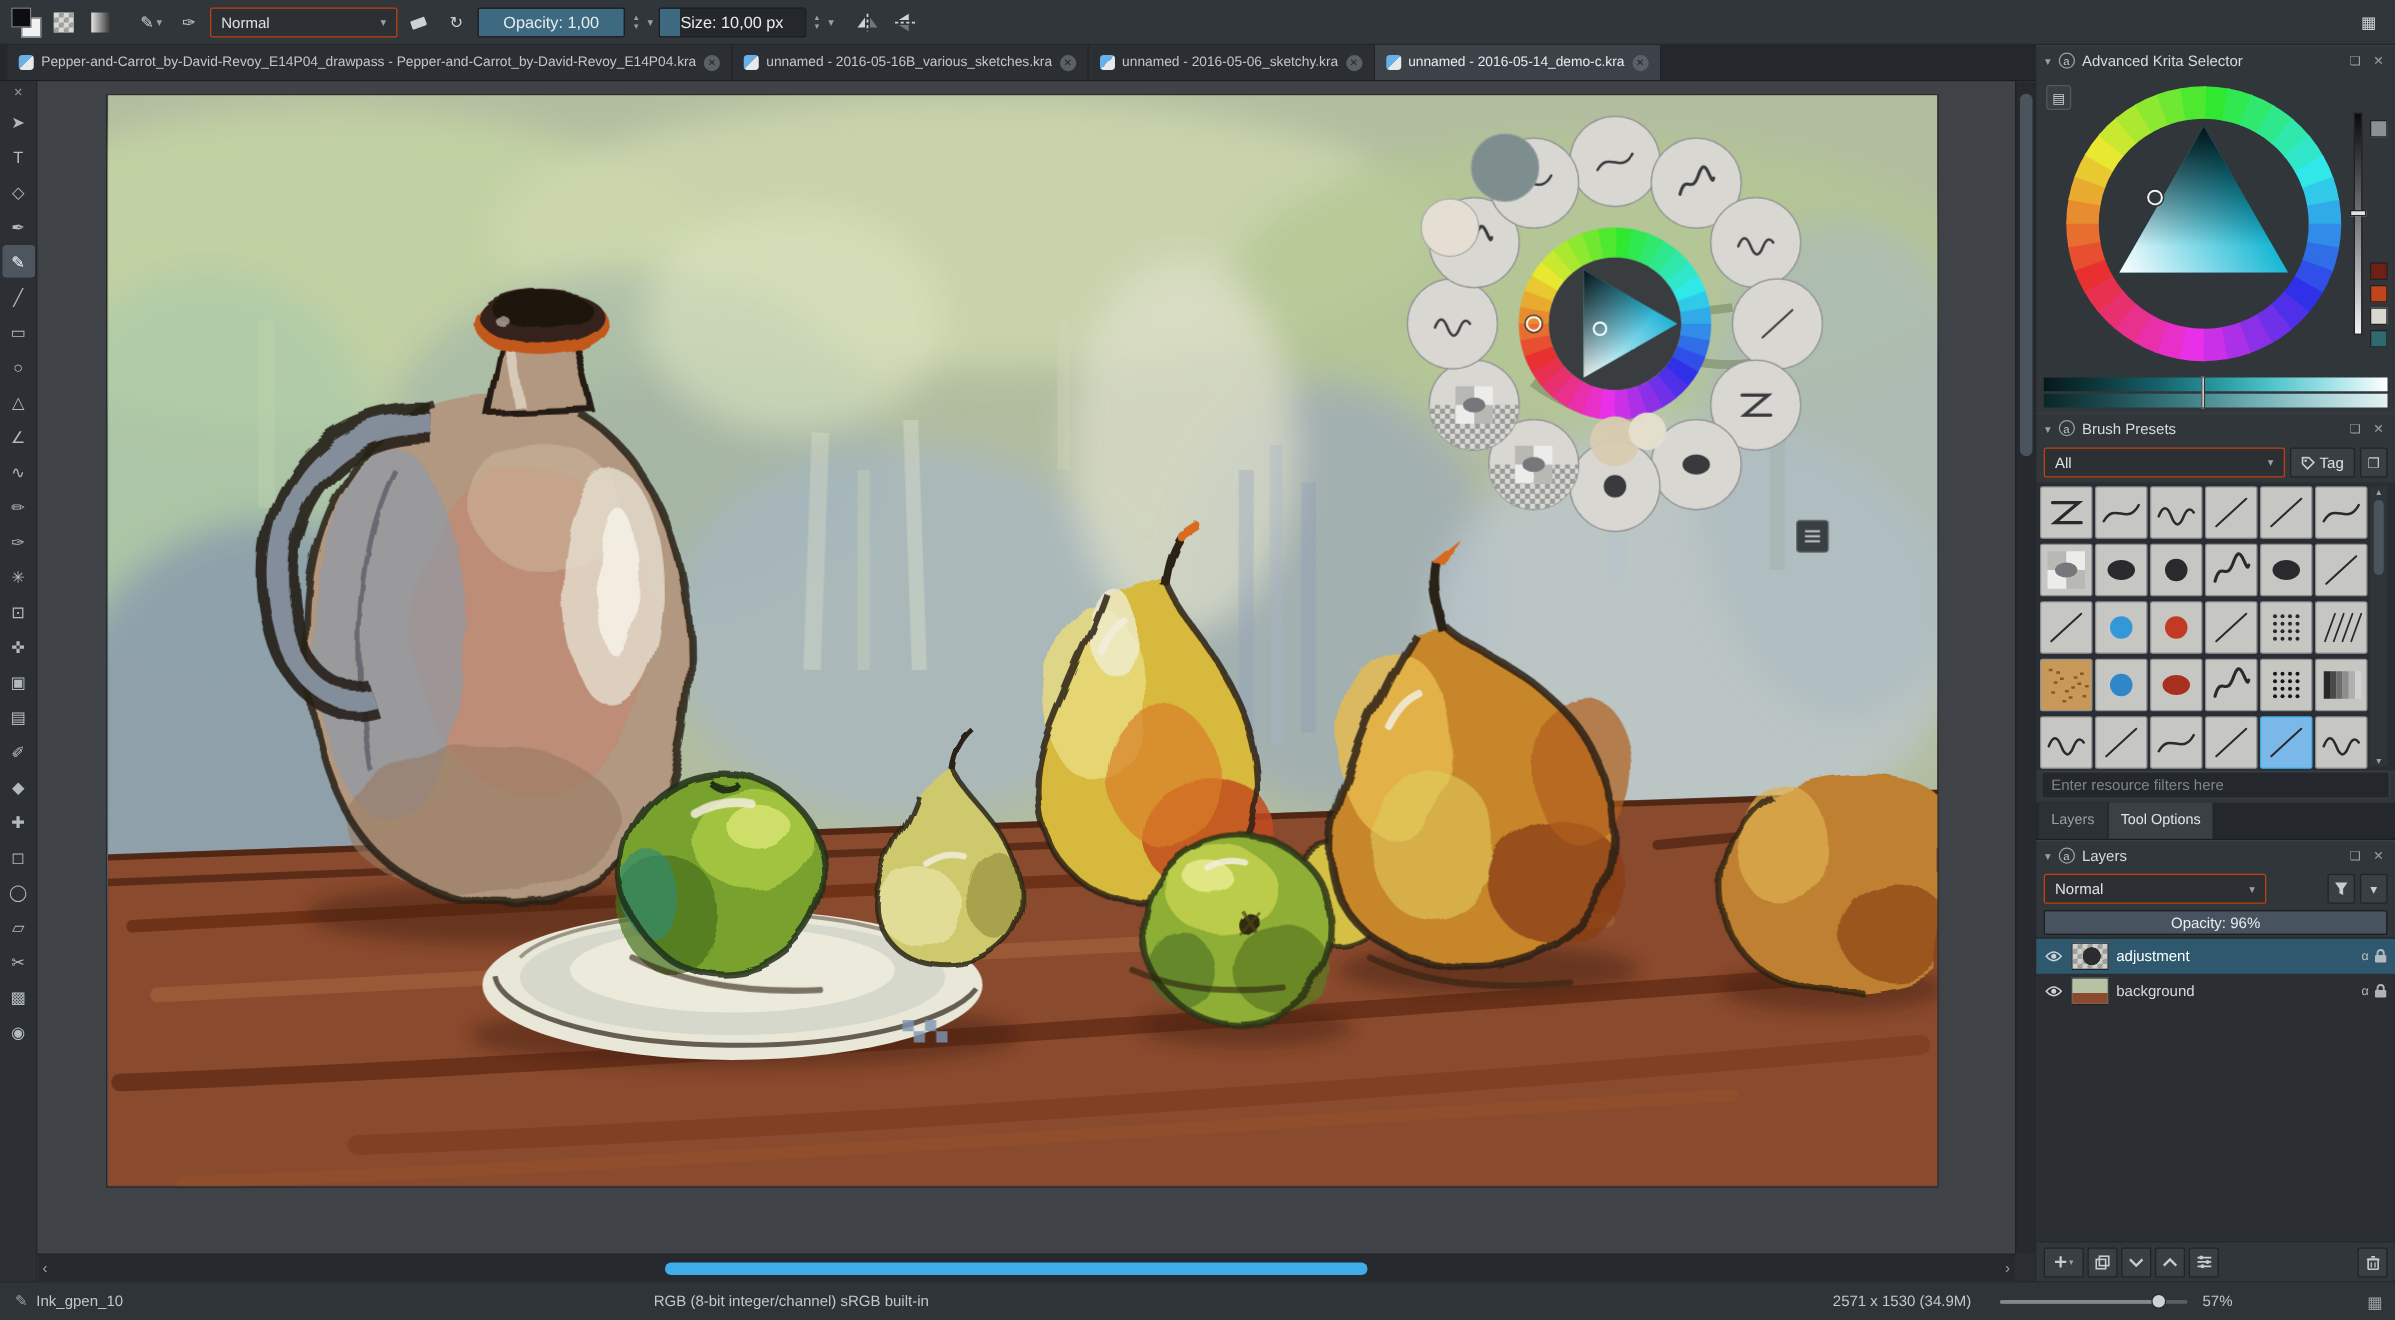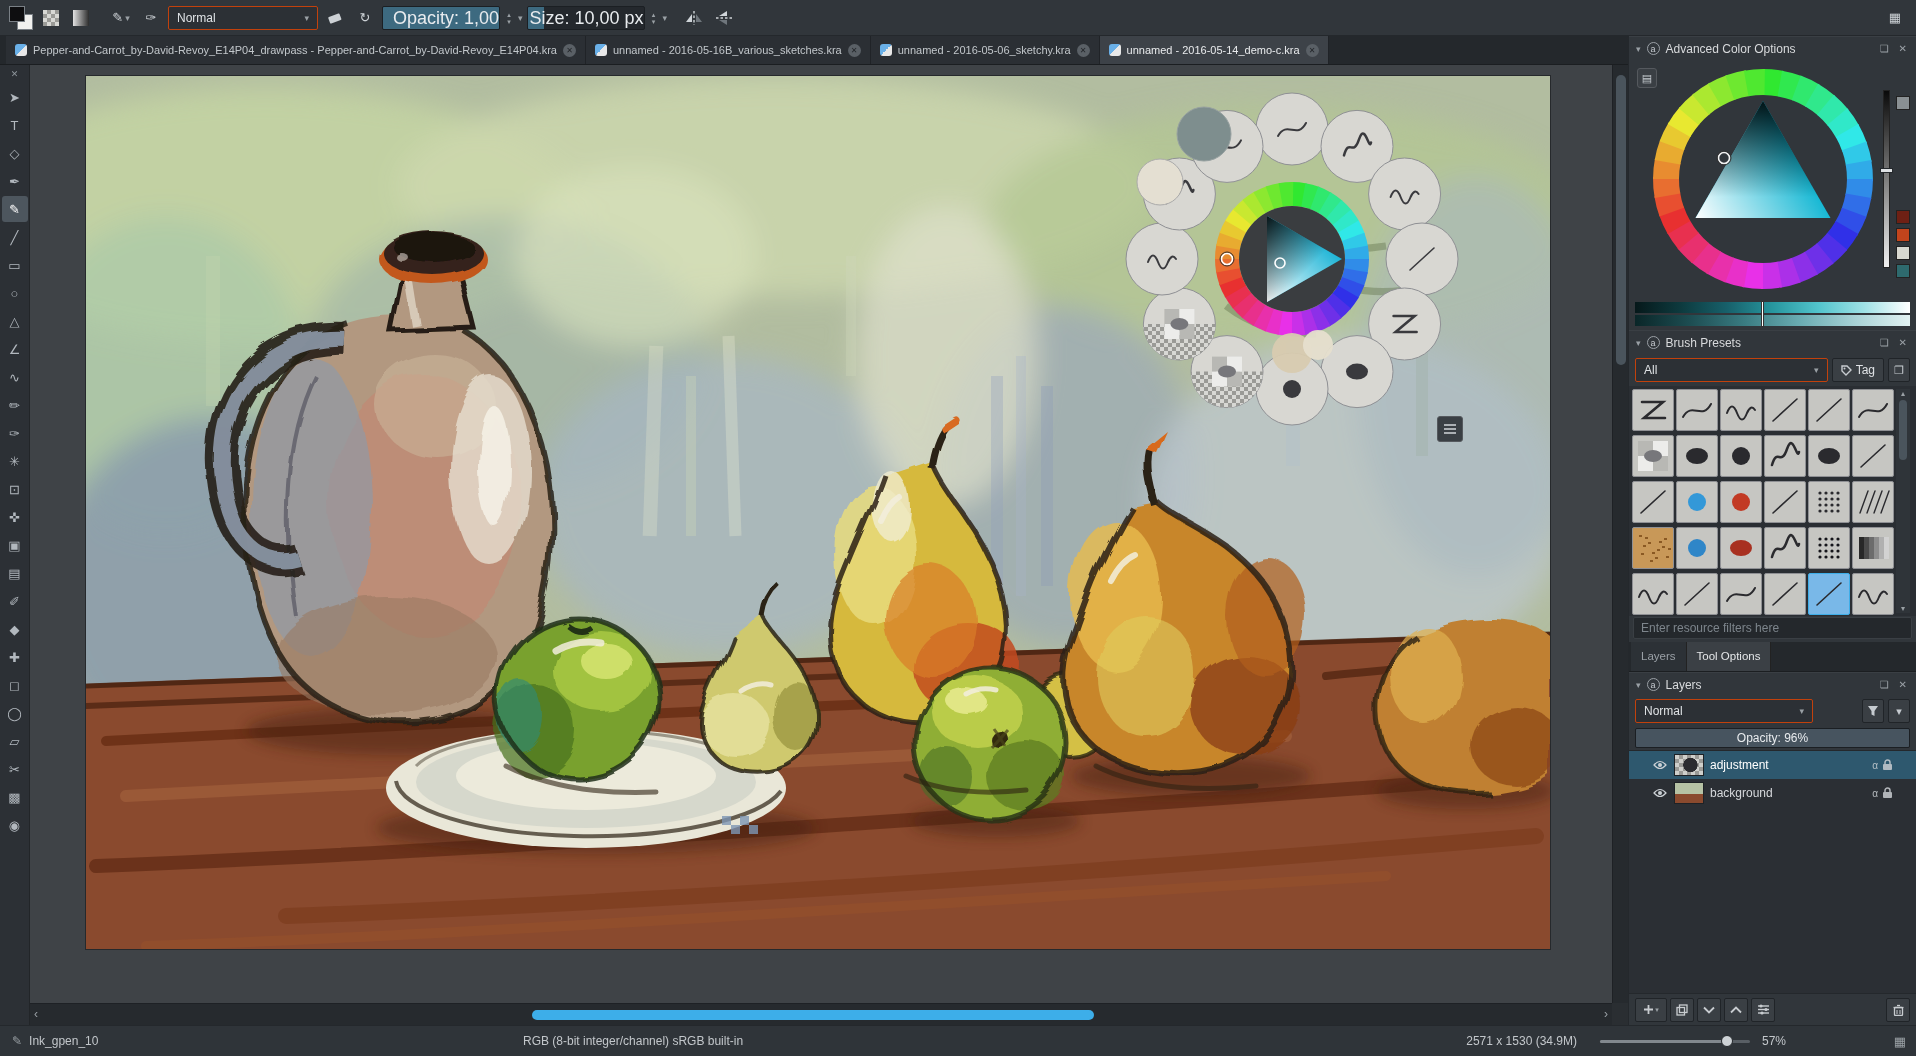--- a/index.html
+++ b/index.html
@@ -16,21 +16,21 @@
 .fgbg{position:relative;width:26px;height:26px}
 .fgbg .fg{position:absolute;left:1px;top:1px;width:16px;height:16px;background:#0e0e10;border:1px solid #7a8086;z-index:2}
 .fgbg .bgc{position:absolute;right:1px;bottom:1px;width:16px;height:16px;background:#f1f1ef;border:1px solid #7a8086}
 .checker,.mini-check{background-image:linear-gradient(45deg,#9a9a96 25%,transparent 25%,transparent 75%,#9a9a96 75%),linear-gradient(45deg,#9a9a96 25%,transparent 25%,transparent 75%,#9a9a96 75%);background-size:8px 8px;background-position:0 0,4px 4px;background-color:#d8d8d4}
 .checker{width:16px;height:16px;display:inline-block}
 .gradico{width:16px;height:16px;display:inline-block;background:linear-gradient(90deg,#e2e2e2,#2c2c2c)}
 .combo{height:24px;background:#2c3035;border:1px solid #c2410c;border-radius:2px;display:flex;align-items:center;padding:0 8px;gap:6px;font-size:12px;color:#dfe2e5}
 .combo .caret{margin-left:auto;font-size:9px;color:#9aa0a5}
 .tslider{position:relative;width:118px;height:24px;background:#24282d;border:1px solid #1b1f23;border-radius:2px;overflow:hidden}
 .tslider .fill{position:absolute;top:0;left:0;bottom:0;background:#3d6a80}
-.tslider .lbl{position:relative;z-index:1;display:block;text-align:right;line-height:22px;font-size:18px;color:#e8ebee;white-space:nowrap}
+.tslider .lbl{position:relative;z-index:1;display:block;text-align:center;line-height:22px;font-size:13px;color:#e8ebee;white-space:nowrap}
 .spin{display:flex;flex-direction:column;font-size:7px;line-height:7px;color:#9aa0a5;width:10px;align-items:center}
 .smallcaret{font-size:9px;color:#9aa0a5}
 
 .contentrow{flex:1;display:flex;min-height:0}
 .leftcol{width:1628px;display:flex;flex-direction:column;min-height:0}
 .tabbar{height:29px;background:#24282c;border-bottom:1px solid #1b1e21;display:flex;align-items:stretch;padding-left:6px}
 .dtab{display:flex;align-items:center;gap:6px;padding:0 9px;font-size:11px;color:#c2c7cb;background:#2b2f34;border-right:1px solid #202327;white-space:nowrap}
 .dtab.active{background:#3d4248;color:#e9ebed}
 .dticon{width:12px;height:12px;border-radius:3px;background:linear-gradient(135deg,#6ab0e8 0 50%,#e8e8e8 50% 100%);flex:0 0 auto}
 .dtclose{width:13px;height:13px;border-radius:50%;background:#5a6066;color:#23262a;font-size:8px;line-height:13px;text-align:center;flex:0 0 auto}
@@ -83,21 +83,21 @@
 .gthumb{width:8px;height:60px;background:#4a545c;border-radius:4px;margin-top:2px}
 .searchrow{height:26px;padding:1px 4px}
 .search{width:100%;height:22px;background:#24282c;border:1px solid #3a3f44;border-radius:2px;color:#dfe2e5;font-size:12px;padding:0 7px;font-family:"Liberation Sans",sans-serif}
 .search::placeholder{color:#7d858c}
 .bottomtabs{height:30px;display:flex;background:#24282c;border-bottom:1px solid #1b1e21;align-items:stretch;padding-left:2px}
 .layers-controls{height:30px;display:flex;align-items:center;gap:4px;padding:0 6px}
 .opacity-bar{position:relative;height:20px;margin:2px 6px;background:#24282d;border:1px solid #1b1f23;border-radius:2px;overflow:hidden}
 .opacity-bar .ofill{position:absolute;top:0;left:0;bottom:0;width:100%;background:#47545f}
 .opacity-bar .olbl{position:relative;z-index:1;display:block;text-align:center;line-height:18px;font-size:12px;color:#e8ebee}
 #layer-list{background:#2b2f34;border-top:1px solid #24282c}
-.layer-row{height:28px;display:flex;align-items:center;gap:6px;padding:0 23px;font-size:12px;color:#d6d9dc}
+.layer-row{height:28px;display:flex;align-items:center;gap:6px;padding:0 6px;font-size:12px;color:#d6d9dc}
 .layer-row.sel{background:#2e586e;color:#fff}
 .l-eye{width:16px;display:flex;justify-content:center}
 .l-thumb{width:30px;height:22px;border:1px solid #1e2226;background-image:linear-gradient(45deg,#9a9a96 25%,transparent 25%,transparent 75%,#9a9a96 75%),linear-gradient(45deg,#9a9a96 25%,transparent 25%,transparent 75%,#9a9a96 75%);background-size:8px 8px;background-position:0 0,4px 4px;background-color:#cfcfcb;position:relative;flex:0 0 auto}
 .l-in{position:absolute;inset:0}
 .adjimg{background:radial-gradient(circle at 55% 50%,#2c2c30 0 38%,transparent 40%)}
 .bgimg{background:linear-gradient(180deg,#b6c2a4 0 55%,#8a4a2e 55% 100%)}
 .l-name{flex:1;white-space:nowrap;overflow:hidden}
 .l-icons{display:flex;align-items:center;gap:4px;opacity:.85}
 .alpha{font-size:10px;color:#cdd2d6}
 .layer-btns{height:32px;display:flex;align-items:center;gap:3px;padding:0 6px;border-top:1px solid #24282c}
@@ -569,21 +569,21 @@
           <div class="scorner"></div>
         </div>
       </div>
     </div>
 
     <div class="rightpanel">
 
       <div class="dock-header">
         <span class="dh-arrow">▾</span>
         <span class="dh-a">a</span>
-        <span class="dh-title">Advanced Color Options</span>
+        <span class="dh-title">Advanced Krita Selector</span>
         <span class="flex"></span>
         <span class="dh-btn">❏</span>
         <span class="dh-btn">✕</span>
       </div>
 
       <div class="colorarea">
         <div class="settings-btn">▤</div>
         <div id="adv-wheel"><svg width="224" height="224" viewBox="0 0 224 224">
               <defs>
                 <linearGradient id="aw" x1="44" y1="151" x2="146" y2="92" gradientUnits="userSpaceOnUse">

